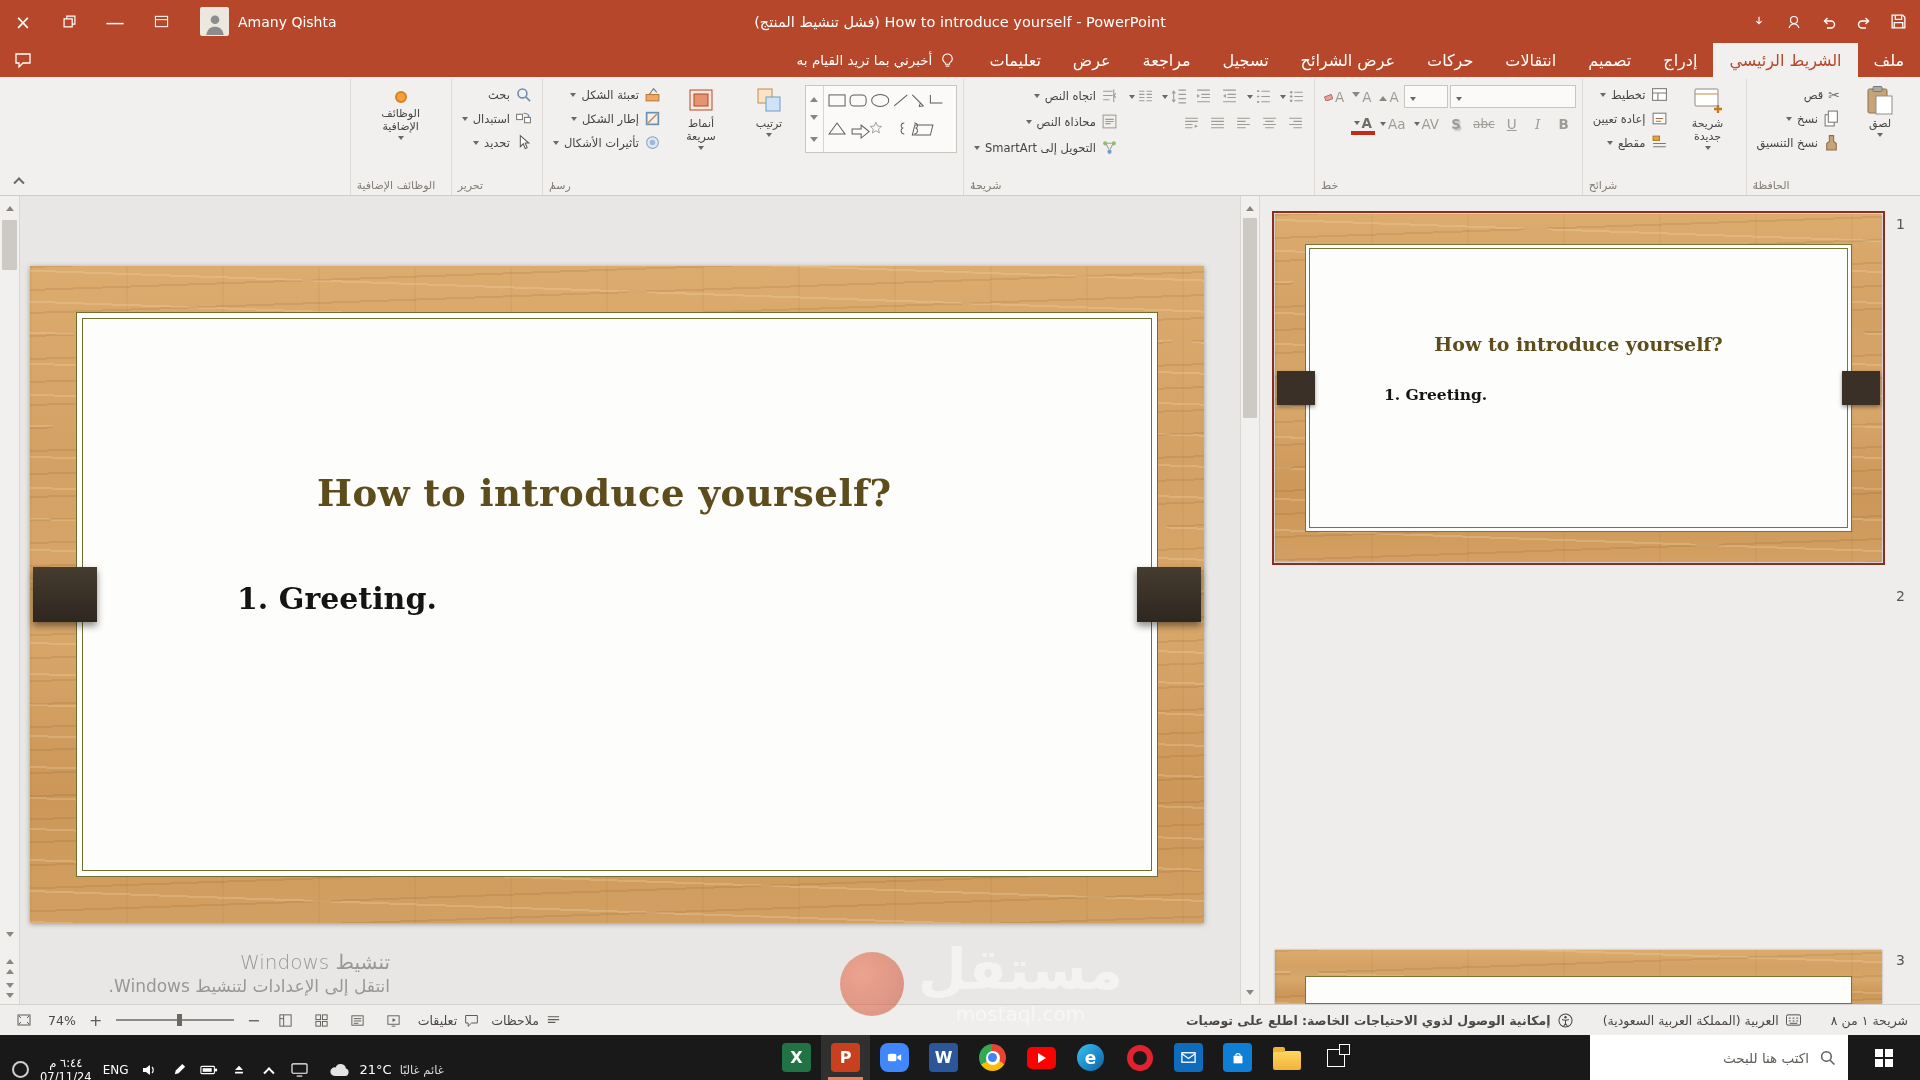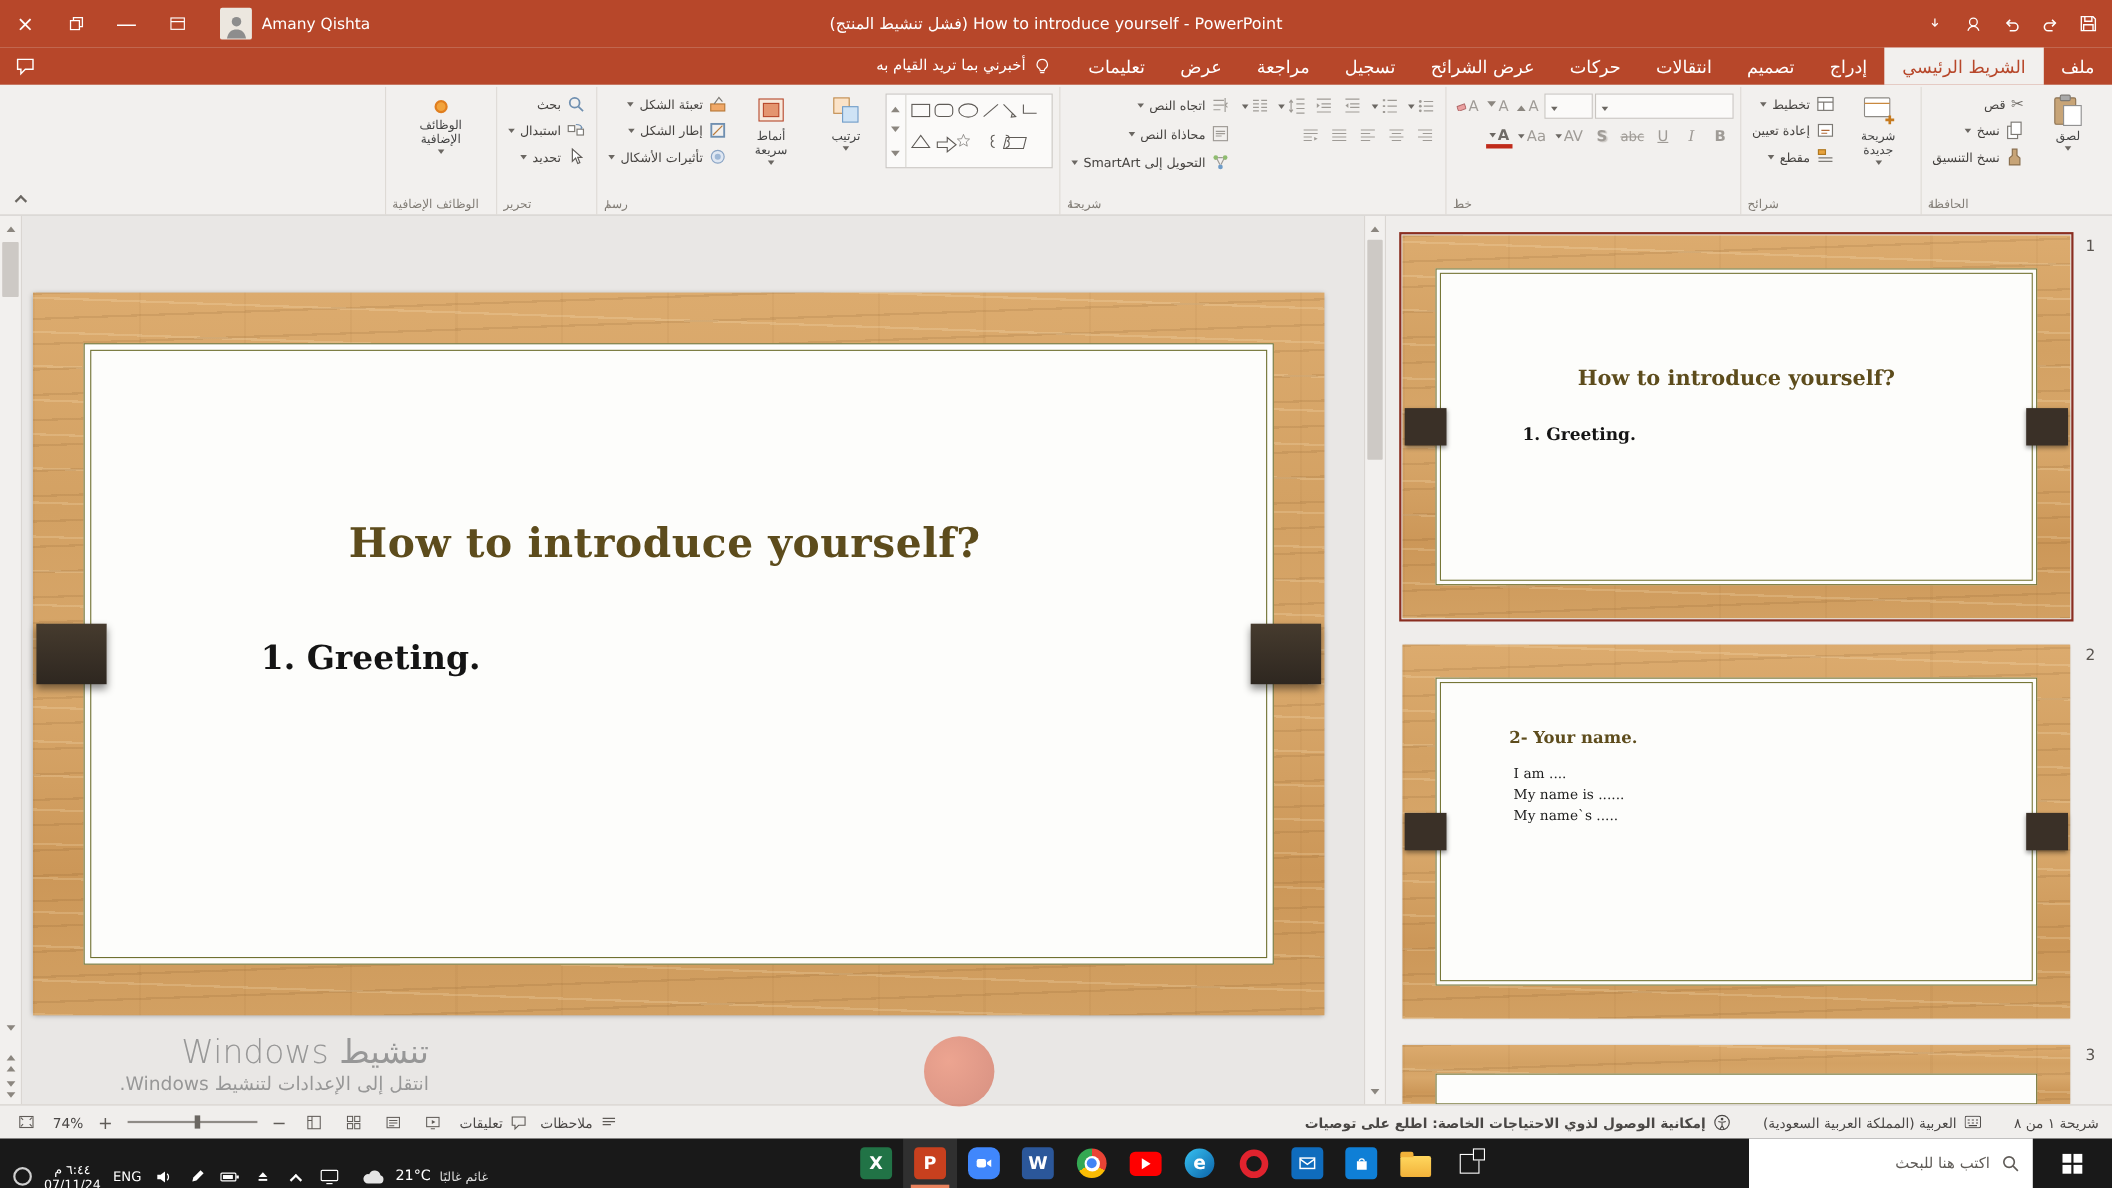--- a/index.html
+++ b/index.html
@@ -76,21 +76,21 @@
  linear-gradient(180deg,#dcab6e 0%,#d3a163 30%,#d8a76a 55%,#cc9758 80%,#d2a062 100%);}
 .slide{position:absolute;left:30px;top:70px;width:1174px;height:657px;box-shadow:0 1px 5px rgba(0,0,0,0.35);}
 .swhite{position:absolute;inset:46px;background:#fdfdfb;border:1px solid #6f7030;}
 .swhite::before{content:"";position:absolute;inset:5px;border:1px solid #6f7030;pointer-events:none;}
 .stitle{position:absolute;left:240px;top:158px;font-family:"DejaVu Serif","Liberation Serif",serif;font-weight:bold;font-size:37px;color:#5d4c1c;letter-spacing:0.5px;}
 .sbody{position:absolute;left:160px;top:268px;font-family:"DejaVu Serif","Liberation Serif",serif;font-weight:bold;font-size:30px;color:#141414;}
 .clip{position:absolute;width:64px;height:55px;background:linear-gradient(180deg,#463b2e,#2e2720);box-shadow:0 4px 7px rgba(0,0,0,0.45);top:301px;}
 .clip.cl{left:3px;}
 .clip.cr{right:3px;}
 .wm{position:absolute;left:60px;bottom:8px;display:flex;flex-direction:column;align-items:flex-end;color:#8f8f8f;width:330px;}
-.wm1{font-size:30px;font-weight:300;opacity:0.9;margin-top:19px;}
+.wm1{font-size:20px;font-weight:300;opacity:0.9;margin-top:19px;}
 .wm2{font-size:17px;opacity:0.9;margin-top:2px;}
 
 
 .thumb{position:absolute;left:15px;width:607px;box-shadow:0 0 2px rgba(0,0,0,0.35);}
 .thumb.sel{outline:2.5px solid #8a2e21;outline-offset:1px;}
 .tw{position:absolute;inset:30px;background:#fdfdfb;border:1px solid #767637;}
 .tw::before{content:"";position:absolute;inset:3px;border:1px solid #767637;pointer-events:none;}
 .t1title{position:absolute;left:0;right:0;top:88px;text-align:center;font-family:"DejaVu Serif",serif;font-weight:bold;font-size:19px;color:#5d4c1c;}
 .t1body{position:absolute;left:78px;top:140px;font-family:"DejaVu Serif",serif;font-weight:bold;font-size:15.5px;color:#141414;}
 .t2title{position:absolute;left:66px;top:44px;font-family:"DejaVu Serif",serif;font-weight:bold;font-size:15px;color:#5d4c1c;direction:ltr;}
@@ -620,32 +620,20 @@
       <div class="thumb wood sel" style="top:18px;height:348px;">
         <div class="tw">
           <div class="t1title">How to introduce yourself?</div>
           <div class="t1body">1. Greeting.</div>
         </div>
         <div class="tclip l"></div>
         <div class="tclip r"></div>
       </div>
       <span class="tnum" style="top:20px;">1</span>
 
-      <div class="thumb wood" style="top:390px;height:340px;">
-        <div class="tw">
-          <div class="t2title">2- Your name.</div>
-          <div class="t2lines">
-            <div>I am ....</div>
-            <div>My name is ......</div>
-            <div>My name`s .....</div>
-          </div>
-        </div>
-        <div class="tclip l"></div>
-        <div class="tclip r"></div>
-      </div>
       <span class="tnum" style="top:392px;">2</span>
 
       <div class="thumb wood" style="top:754px;height:54px;">
         <div style="position:absolute;left:30px;right:30px;top:26px;height:28px;background:#fdfdfb;border:1px solid #767637;"></div>
       </div>
       <span class="tnum" style="top:756px;">3</span>
     </div>
 
     <div class="tscroll">
       <div class="sbar-arrow" style="top:0;">
@@ -889,15 +877,19 @@
           <span></span>
           <span></span>
           <span></span>
           <span></span>
         </span>
     </div>
   </div>
 
   <div class="brand">
     <div class="brand-logo"></div>
+    <div>
+      <div class="brand-name">مستقل</div>
+      <div class="brand-dom">mostaql.com</div>
+    </div>
   </div>
 
 </div>
 
 </body></html>

